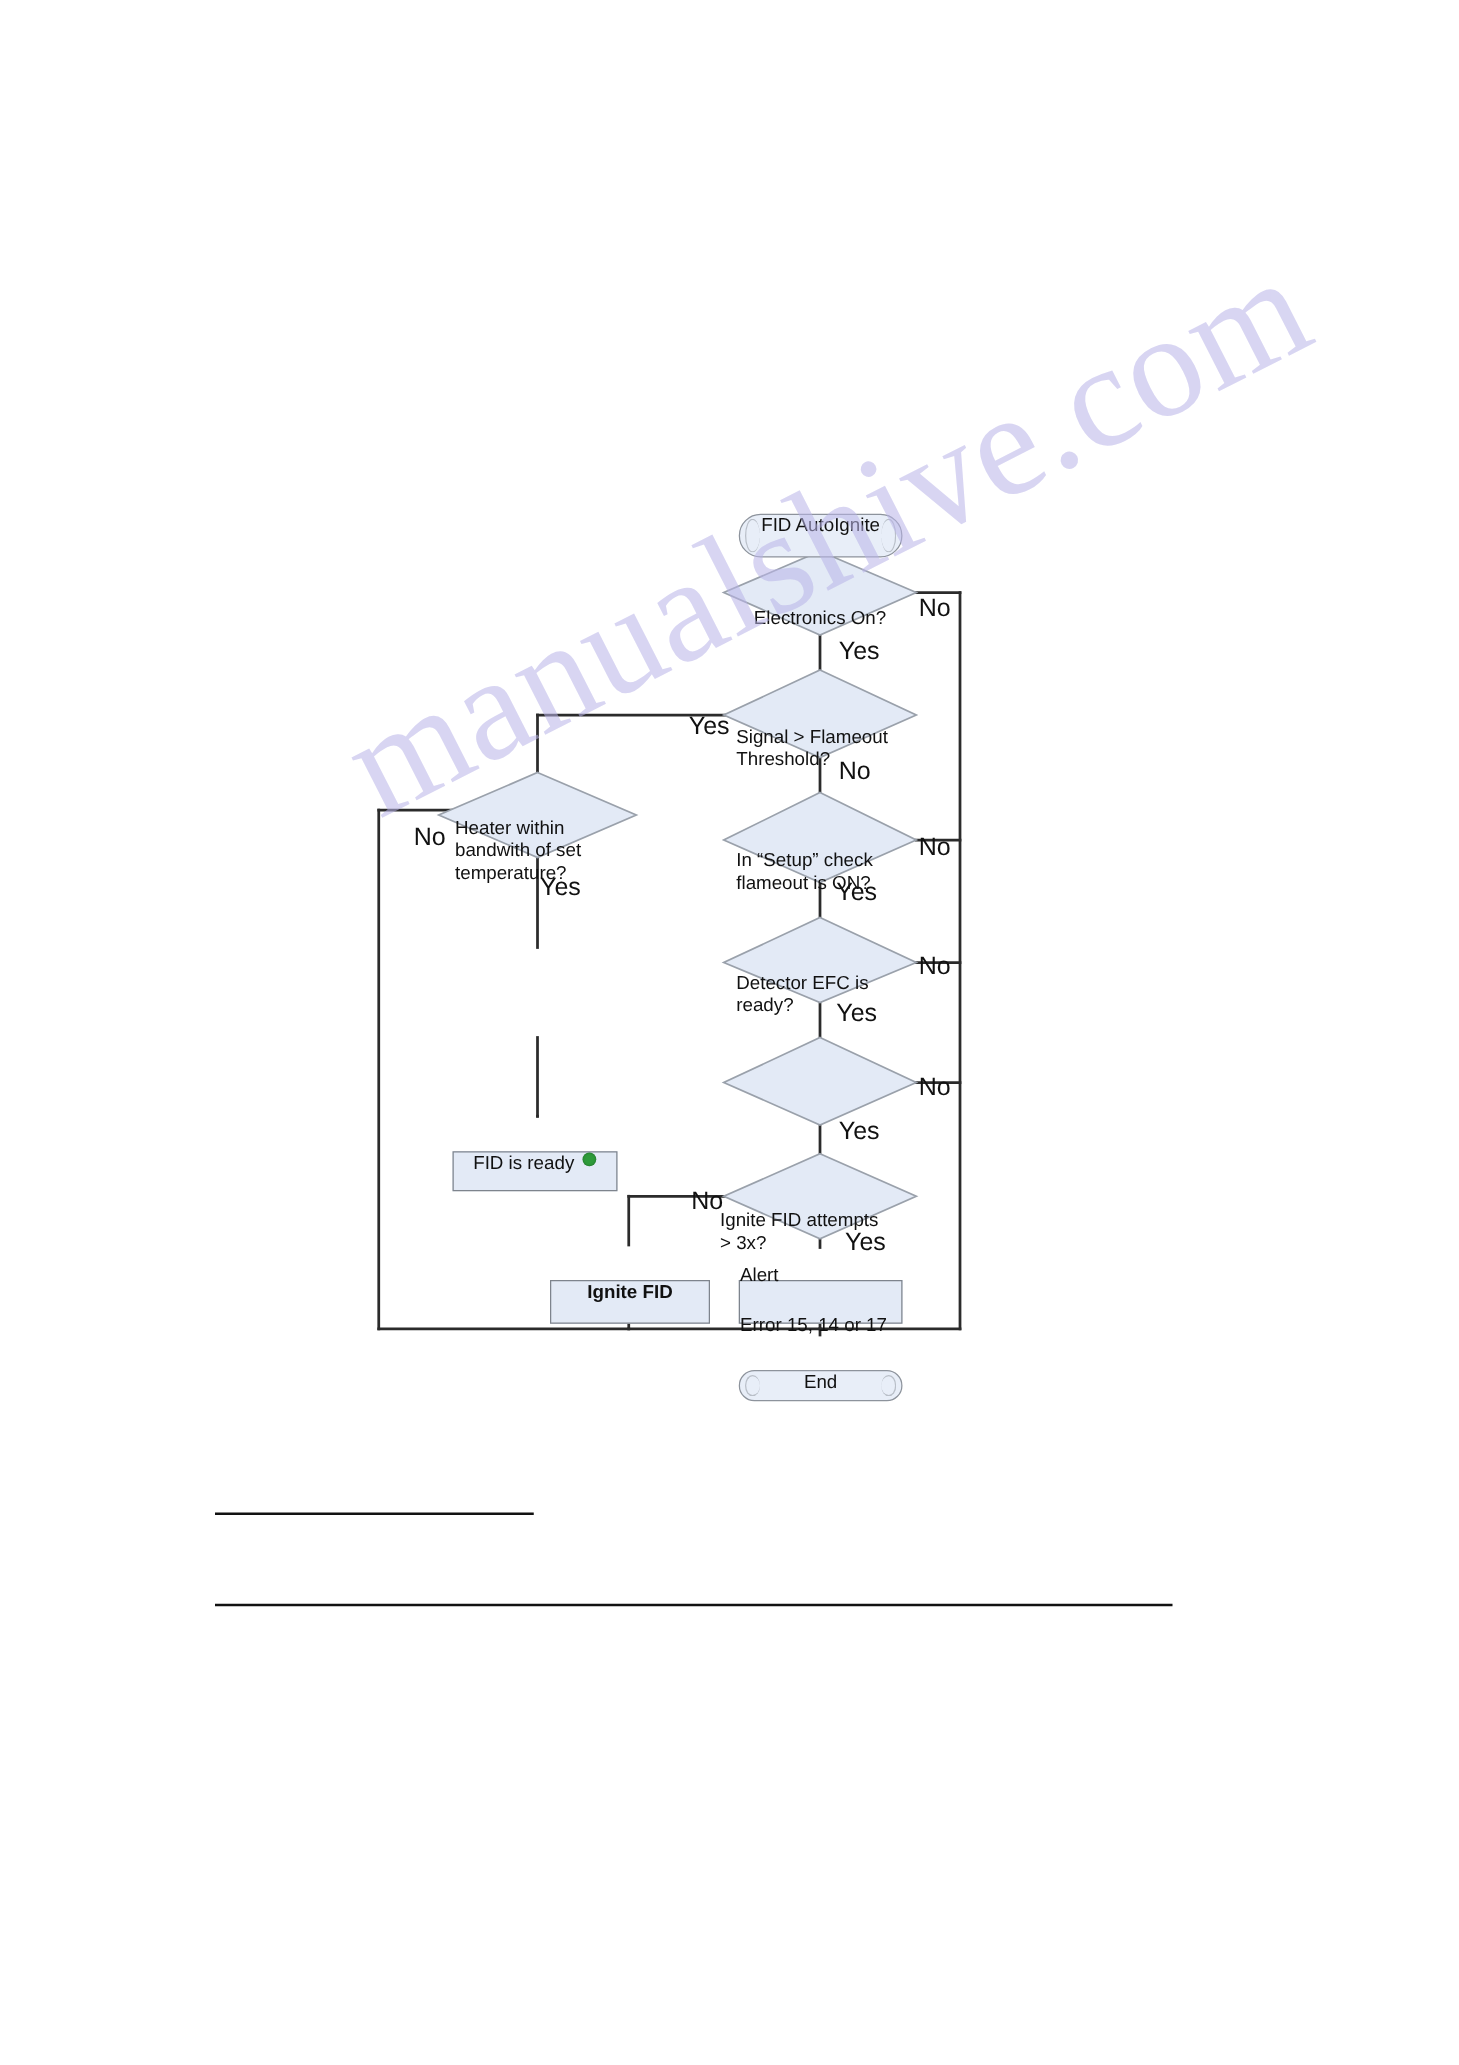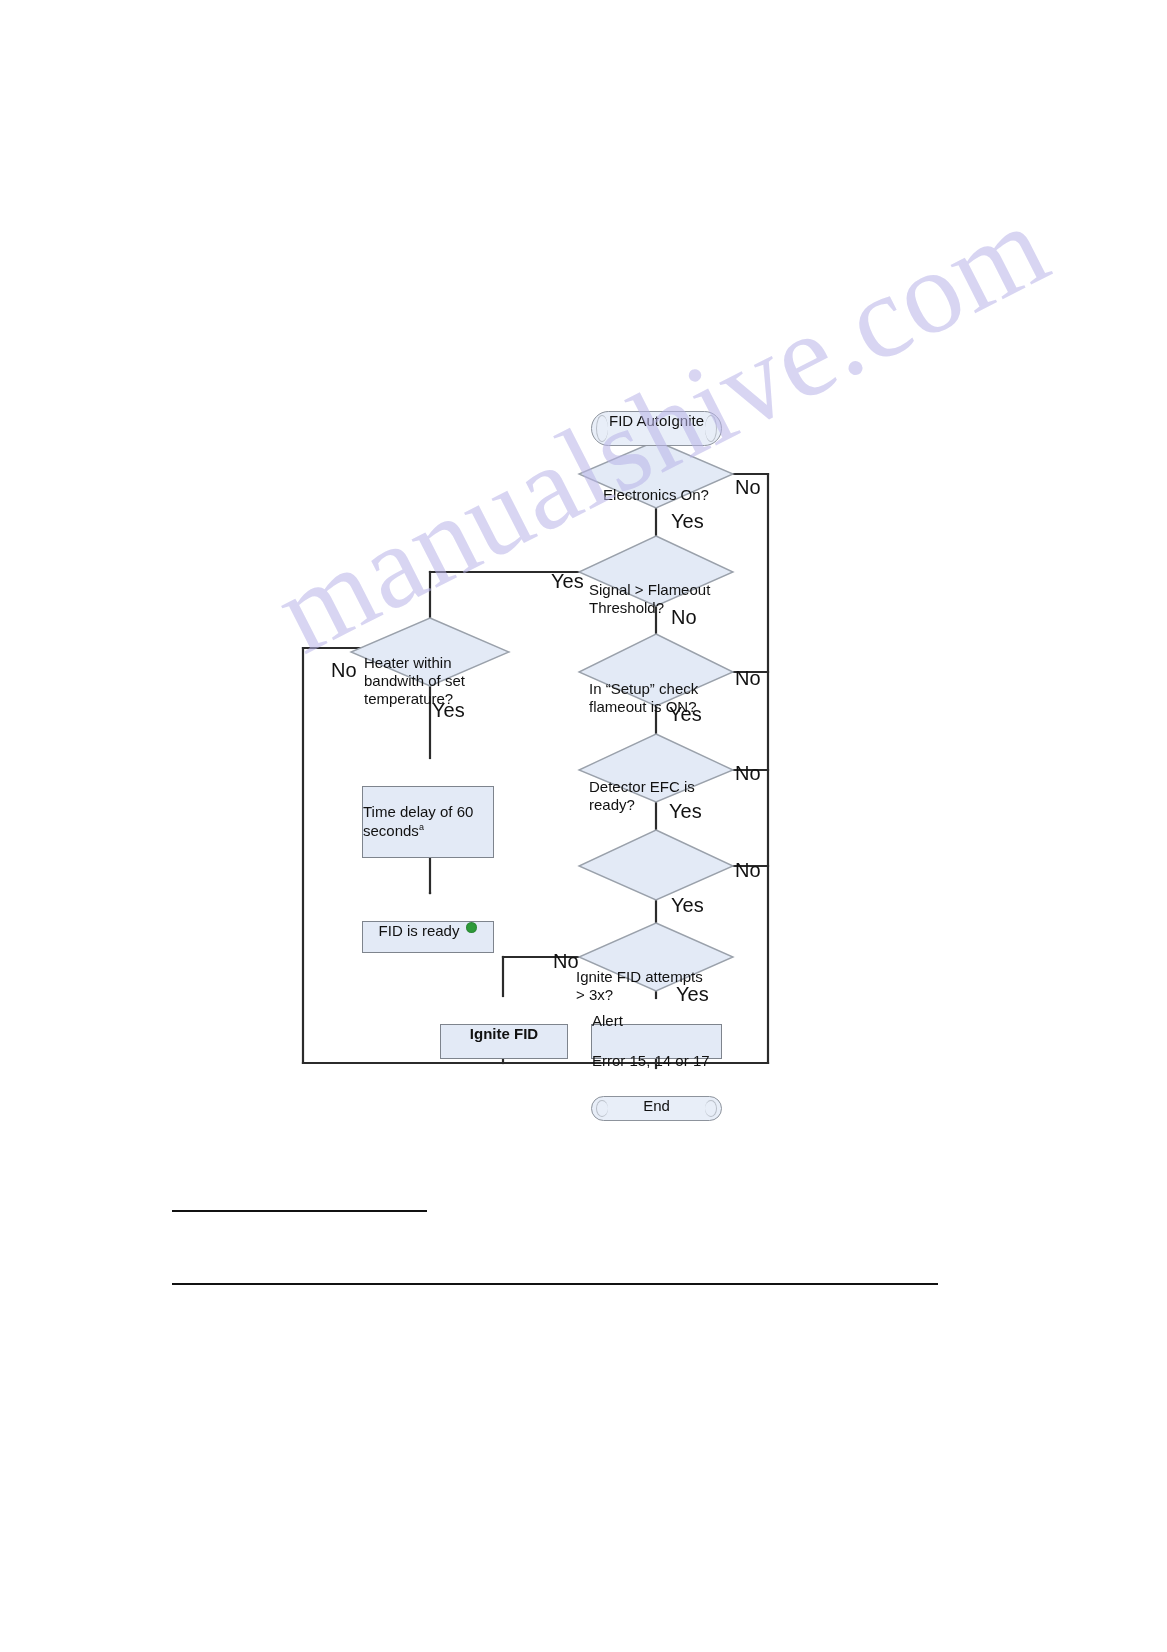--- a/index.html
+++ b/index.html
@@ -122,24 +122,20 @@
     </svg>
 
     <div class="node term" style="left:591px;top:383px;width:131px;height:35px;">
       <span class="inner">FID AutoIgnite</span>
     </div>
 
     <div class="node term" style="left:591px;top:1068px;width:131px;height:25px;">
       <span class="inner">End</span>
     </div>
 
-    <div class="node proc" style="left:362px;top:758px;width:132px;height:72px;flex-direction:column;">
-      <span>Time delay of 60</span>
-      <span><span>seconds</span><sup class="fn">a</sup></span>
-    </div>
 
     <div class="node proc" style="left:362px;top:893px;width:132px;height:32px;">
       <span>FID is ready</span>
       <span class="greendot"></span>
     </div>
 
     <div class="node proc" style="left:440px;top:996px;width:128px;height:35px;font-weight:bold;">
       <span>Ignite FID</span>
     </div>
 

